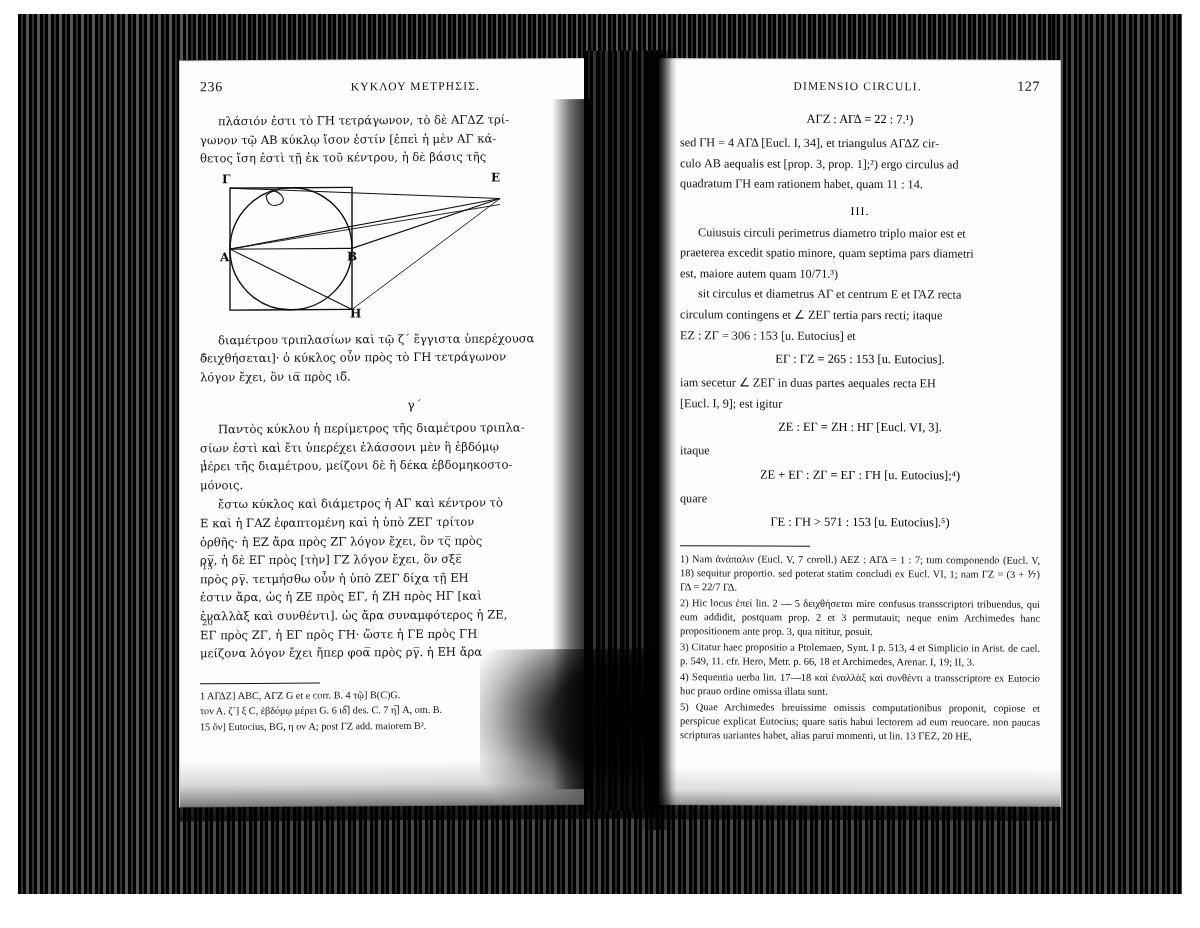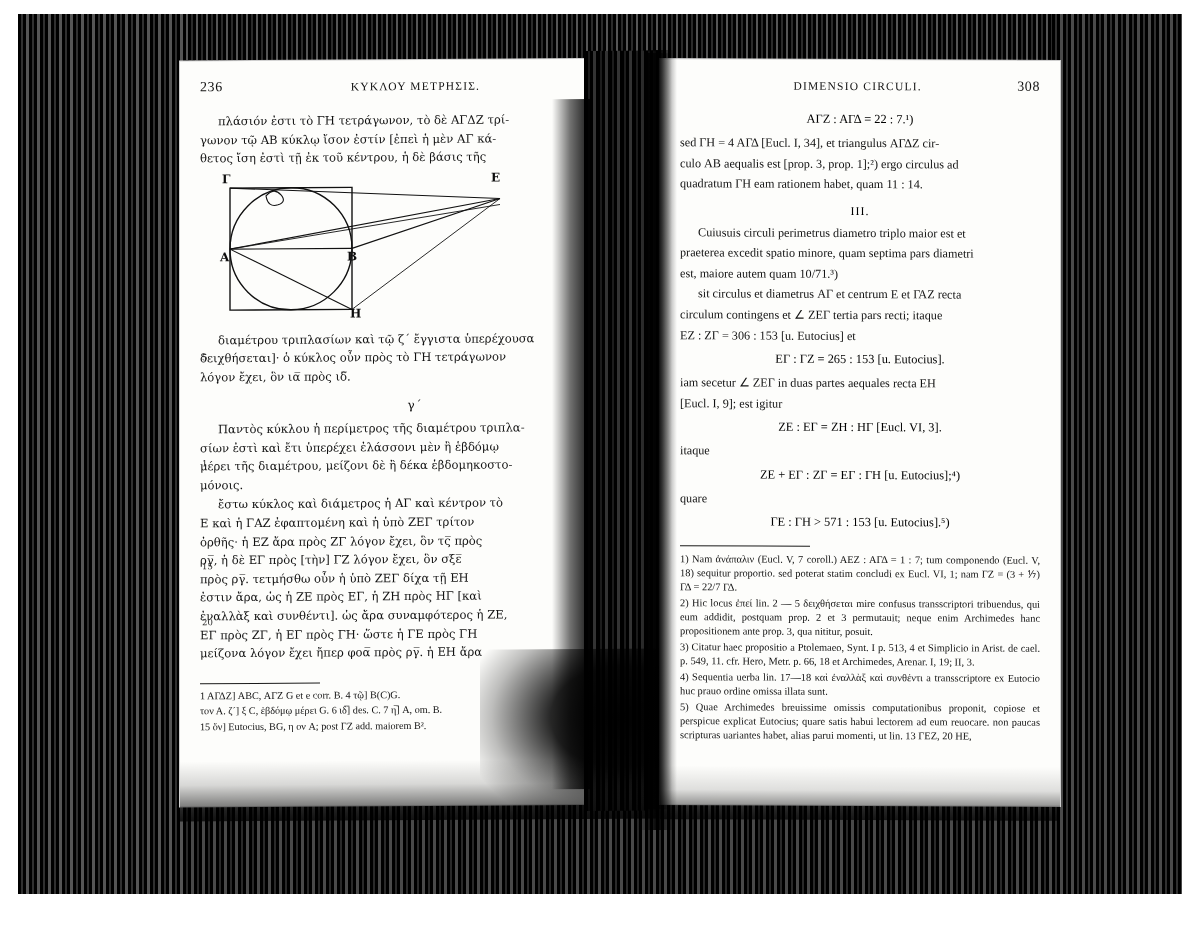--- a/index.html
+++ b/index.html
@@ -324,21 +324,21 @@
       <div class="blot" style="left:0px; top:700px; width:478px; height:60px;
                   background:linear-gradient(180deg, rgba(0,0,0,0) 0%, rgba(0,0,0,0.15) 40%, rgba(0,0,0,0.75) 100%);"></div>
     </div>
 
     <div class="page right">
       <div class="page-inner">
 
         <div class="hdr right-hdr">
           <span style="width:18px;"></span>
           <span class="runhead">DIMENSIO CIRCULI.</span>
-          <span class="folio">308</span>
+          <span class="folio">127</span>
         </div>
 
         <div class="formula">ΑΓΖ : ΑΓΔ = 22 : 7.¹)</div>
 
         <div class="latin">
           <p>sed ΓΗ = 4 ΑΓΔ [Eucl. I, 34], et triangulus ΑΓΔΖ cir-</p>
           <p>culo ΑΒ aequalis est [prop. 3, prop. 1];²) ergo circulus ad</p>
           <p>quadratum ΓΗ eam rationem habet, quam 11 : 14.</p>
         </div>
 

